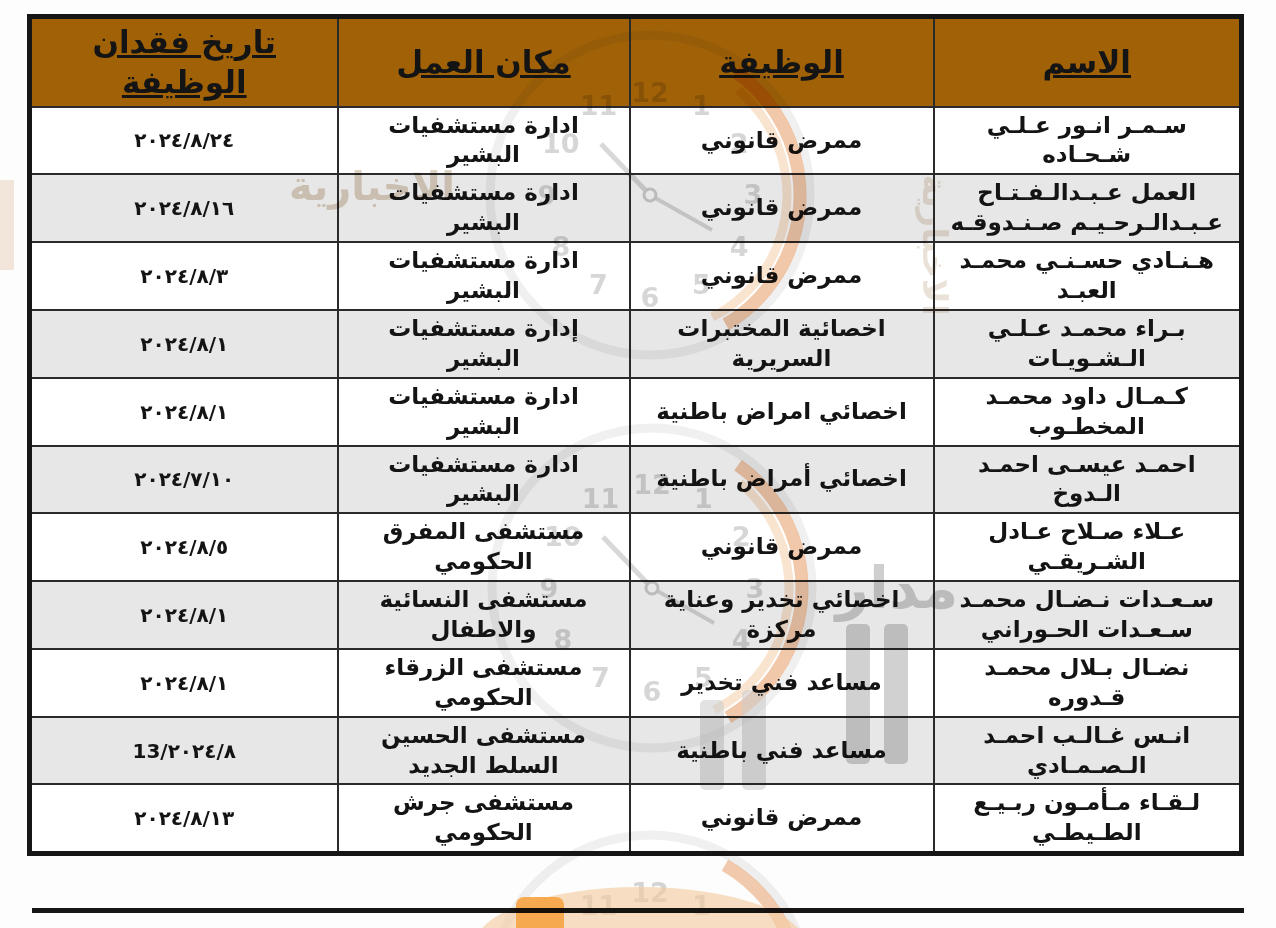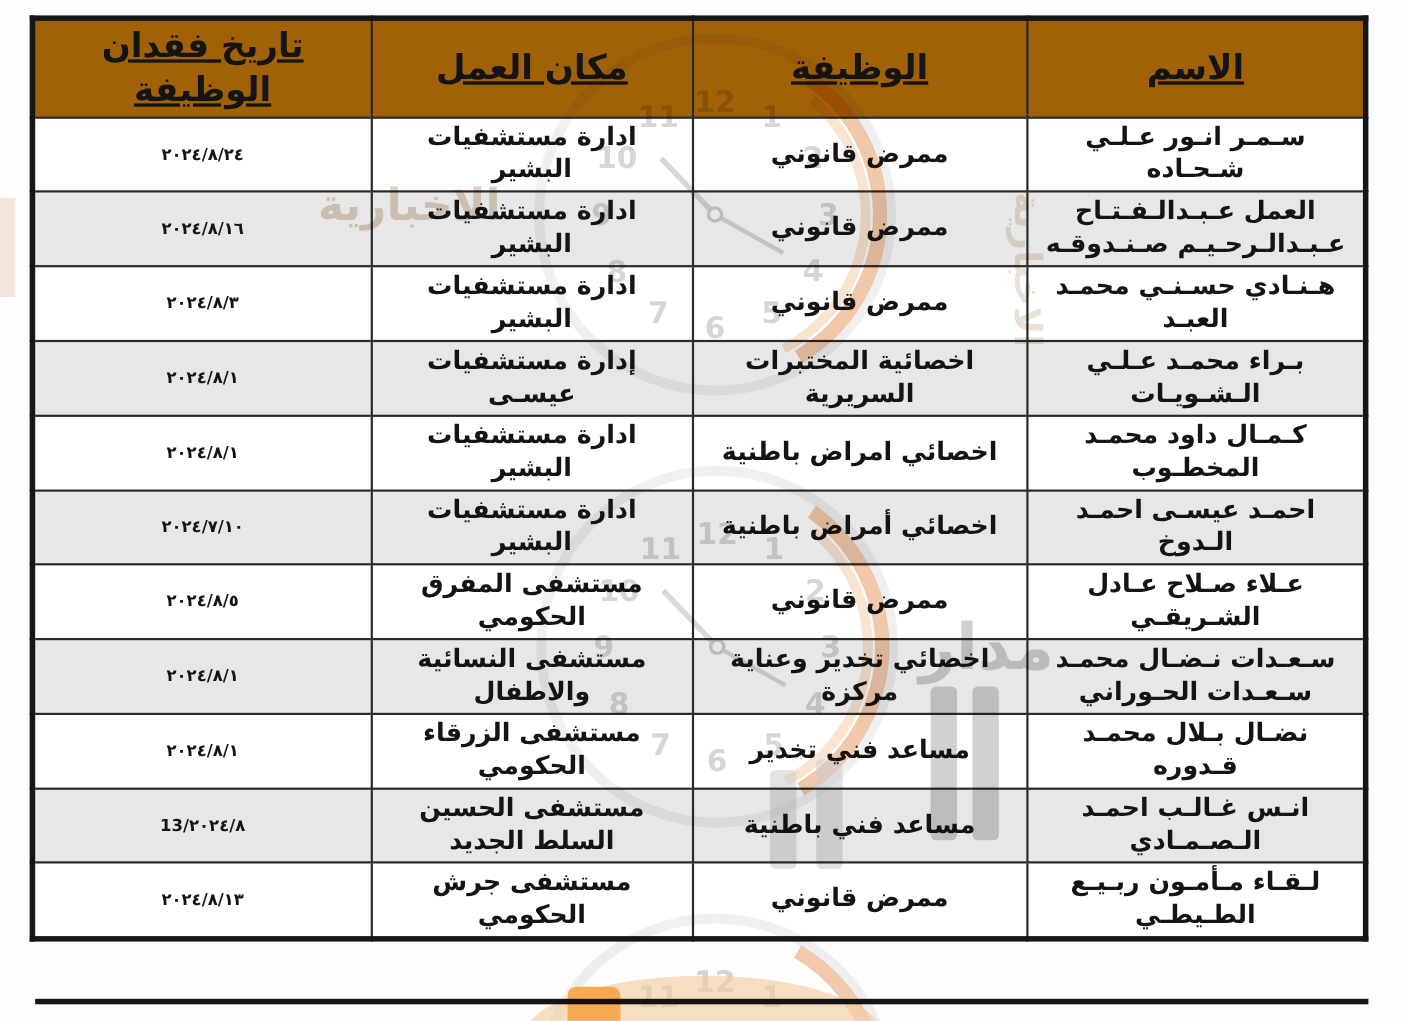--- a/index.html
+++ b/index.html
@@ -26,21 +26,21 @@
     font-weight:bold;
     line-height:1.3;
   }
   .data-table th{
     height:42px;font-size:31px;background:#a16207;text-decoration:underline;
   }
   .data-table td{height:40px;font-size:23px;}
   .data-table tbody tr:nth-child(even) td{background:#e7e7e7;}
   .data-table tbody tr:nth-child(odd) td{background:#ffffff;}
   td.cell-name{white-space:pre-line;letter-spacing:.5px;}
-  td.cell-date{font-size:15px;letter-spacing:1px;}
+  td.cell-date{font-size:20px;letter-spacing:1px;}
   col.c-name{width:308px;} col.c-job{width:304px;}
   col.c-work{width:292px;} col.c-date{width:308px;}
   
   .next-table-edge{
     position:absolute;top:908px;right:32px;width:1212px;height:5px;
     background:#161616;z-index:1;
   }
   
   svg.watermark{
     position:absolute;inset:0;z-index:5;
@@ -87,21 +87,21 @@
     <tr>
       <td class="cell-name">هـنـادي حسـنـي محمـد العبـد</td>
       <td class="cell-job">ممرض قانوني</td>
       <td class="cell-work">ادارة مستشفيات البشير</td>
       <td class="cell-date">٢٠٢٤/٨/٣</td>
     </tr>
 
     <tr>
       <td class="cell-name">بـراء محمـد عـلـي الـشـويـات</td>
       <td class="cell-job">اخصائية المختبرات السريرية</td>
-      <td class="cell-work">إدارة مستشفيات عيسـى</td>
+      <td class="cell-work">إدارة مستشفيات البشير</td>
       <td class="cell-date">٢٠٢٤/٨/١</td>
     </tr>
 
     <tr>
       <td class="cell-name">كـمـال داود محمـد المخطـوب</td>
       <td class="cell-job">اخصائي امراض باطنية</td>
       <td class="cell-work">ادارة مستشفيات البشير</td>
       <td class="cell-date">٢٠٢٤/٨/١</td>
     </tr>
 

